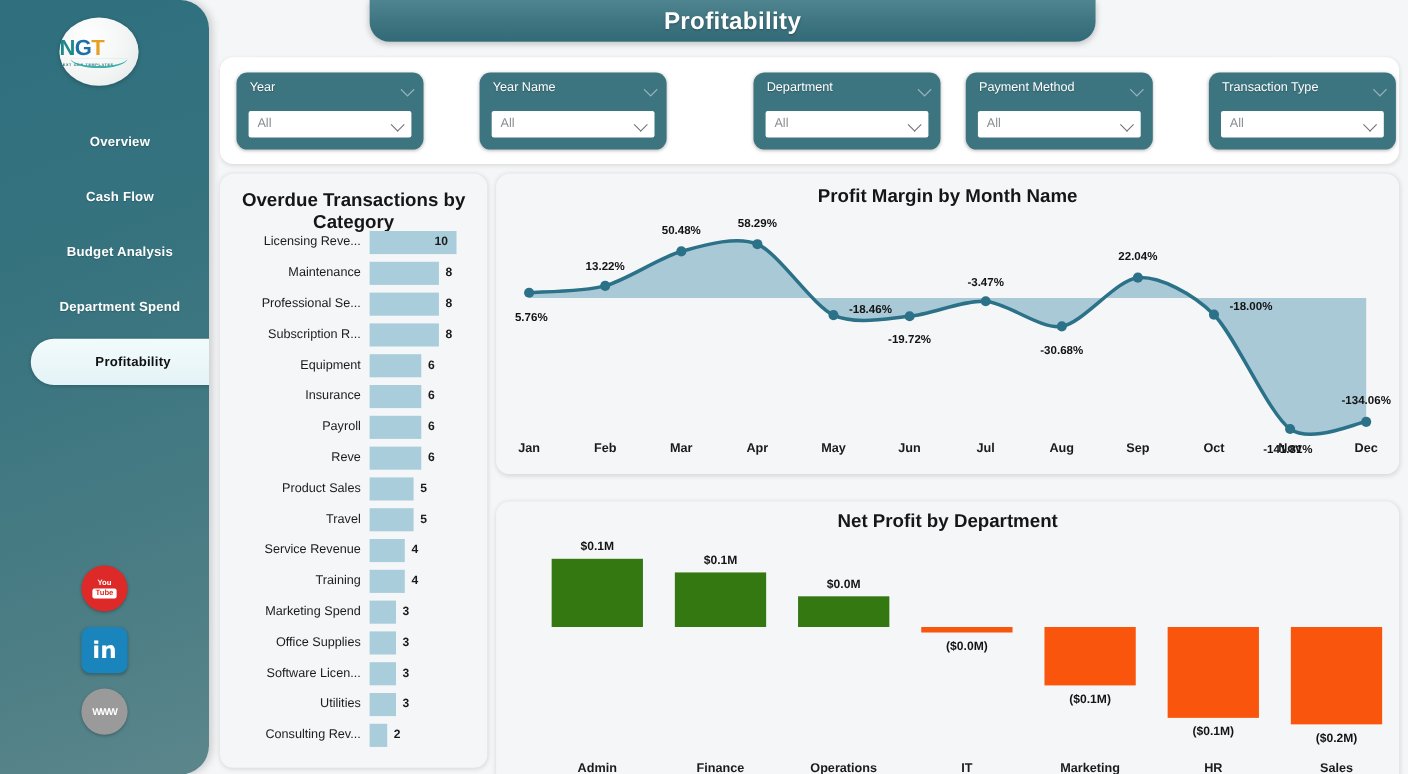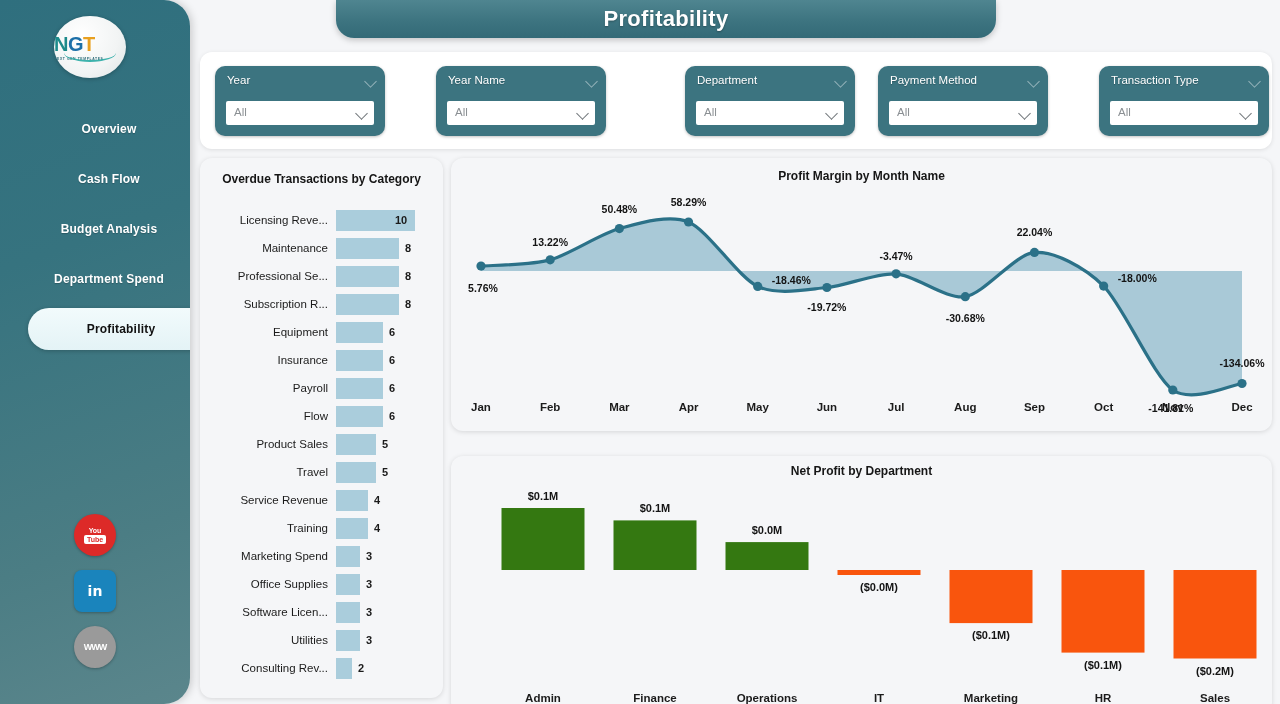--- a/index.html
+++ b/index.html
@@ -54,21 +54,21 @@
 
   .socials { position: absolute; left: 0; top: 500px; width: 190px; }
   .social { width: 42px; height: 42px; margin: 14px auto; border-radius: 50%;
             display: flex; align-items: center; justify-content: center; cursor: pointer;
             box-shadow: 0 1px 3px rgba(0,0,0,.28); }
   .s-yt { background: #dd2a28; }
   .s-yt .yt-box { background: #fff; color: #dd2a28; font-size: 7px; font-weight: bold;
                   padding: 0 3px; border-radius: 2px; line-height: 9px; }
   .s-yt .yt-top { color: #fff; font-size: 7px; font-weight: bold; line-height: 8px; }
   .s-li { background: #1a84bc; border-radius: 8px; }
-  .s-li span { color: #fff; font-size: 14px; font-weight: bold; font-family: "DejaVu Sans", sans-serif; line-height: 20px; }
+  .s-li span { color: #fff; font-size: 21px; font-weight: bold; font-family: "DejaVu Sans", sans-serif; line-height: 20px; }
   .s-web { background: #9a9a9a; }
   .s-web span { color: #fff; font-size: 9px; font-weight: bold; letter-spacing: -1px; }
 
   
   .title-banner {
     position: absolute; left: 336px; top: 0; width: 660px; height: 38px;
     background: linear-gradient(180deg, #4f8590 0%, #3d7480 55%, #336a77 100%);
     border-bottom-left-radius: 18px; border-bottom-right-radius: 18px;
     display: flex; align-items: center; justify-content: center;
     box-shadow: 0 2px 6px rgba(0,0,0,.22);
@@ -109,21 +109,21 @@
     transform: rotate(45deg);
   }
 
   
   .card {
     position: absolute; background: #f5f6f8; border-radius: 12px;
     box-shadow: 0 1px 5px rgba(0,0,0,.13);
   }
   .card-title {
     position: absolute; width: 100%; text-align: center; color: #161616;
-    font-size: 12px; font-weight: bold;
+    font-size: 17px; font-weight: bold;
   }
 
   
   #card-overdue { left: 200px; top: 158px; width: 243px; height: 540px; }
   #card-overdue .card-title { top: 14px; }
   .cat-list { position: absolute; left: 0; top: 48px; width: 243px; }
   .cat-row { position: relative; height: 28px; display: flex; align-items: center; }
   .cat-label {
     position: absolute; left: 10px; width: 118px; text-align: right;
     font-size: 11.5px; font-weight: normal; color: #1b1b1b; white-space: nowrap; overflow: hidden;
@@ -261,21 +261,21 @@
           <div class="cat-label">Insurance</div>
           <div class="cat-bar" style="width:47px;background:#aacddc;"></div>
           <div class="cat-val" style="left:189px;">6</div>
         </div>
         <div class="cat-row">
           <div class="cat-label">Payroll</div>
           <div class="cat-bar" style="width:47px;background:#aacddc;"></div>
           <div class="cat-val" style="left:189px;">6</div>
         </div>
         <div class="cat-row">
-          <div class="cat-label">Flow</div>
+          <div class="cat-label">Reve</div>
           <div class="cat-bar" style="width:47px;background:#aacddc;"></div>
           <div class="cat-val" style="left:189px;">6</div>
         </div>
         <div class="cat-row">
           <div class="cat-label">Product Sales</div>
           <div class="cat-bar" style="width:40px;background:#aacddc;"></div>
           <div class="cat-val" style="left:182px;">5</div>
         </div>
         <div class="cat-row">
           <div class="cat-label">Travel</div>

